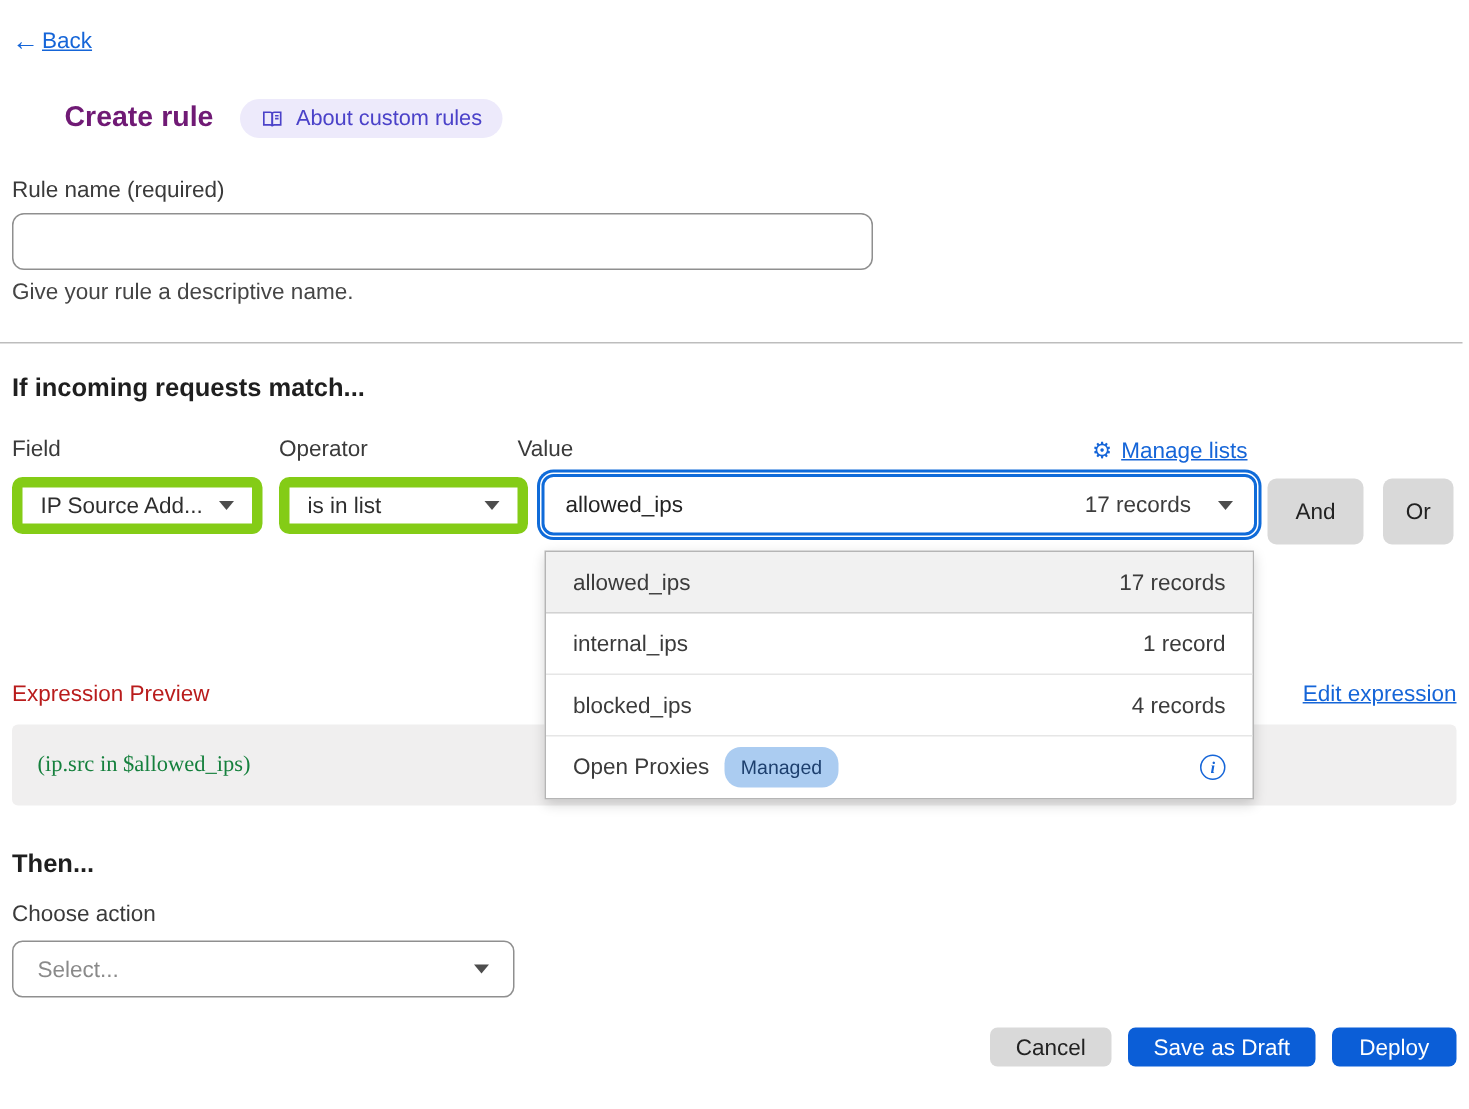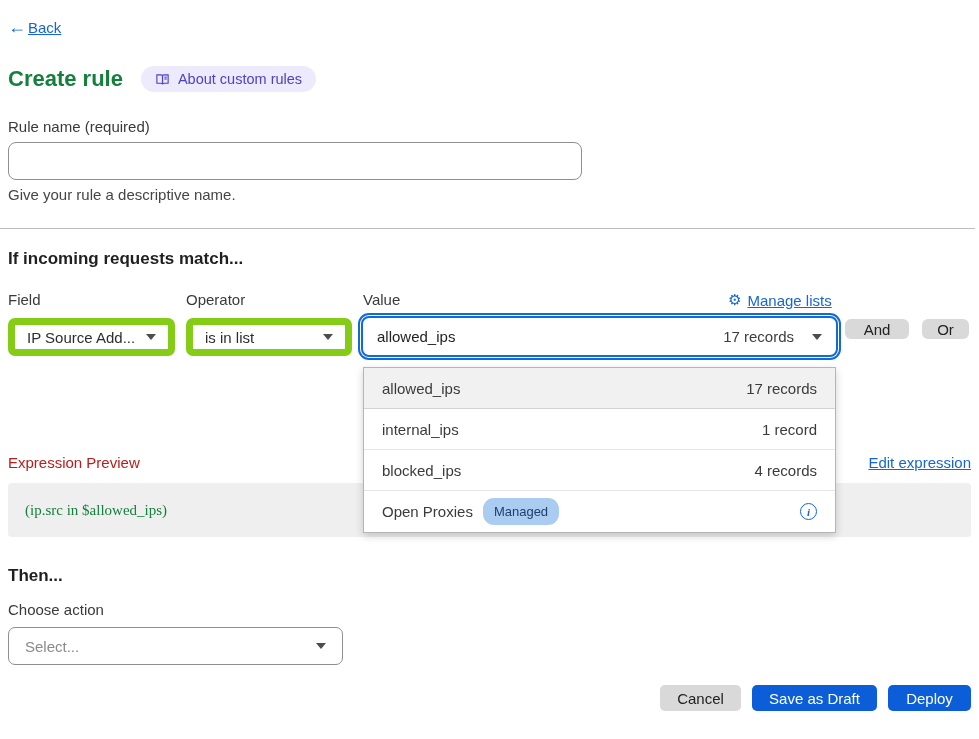--- a/index.html
+++ b/index.html
@@ -16,21 +16,21 @@
     color: #1565d8;
     text-decoration: underline;
     cursor: pointer;
     font-size: 15px;
   }
   
   .back { position:absolute; top:17px; left:8px; font-size:16px; display:flex; align-items:center; gap:2px; }
   .back .arrow { color:#1565d8; text-decoration:none; font-size:18px; }
   
   .title-row { position:absolute; top:66px; left:8px; display:flex; align-items:center; gap:18px; }
-  .page-title { font-size:22px; font-weight:bold; color:#15803d; }
+  .page-title { font-size:19px; font-weight:bold; color:#701a75;margin-left:35px; }
   .about-badge {
     display:inline-flex; align-items:center; gap:8px;
     background:#edeafb; color:#4b42c9;
     border-radius:15px; padding:5px 14px;
     font-size:14.5px; cursor:pointer;
   }
   .about-badge svg { display:block; }
   
   .field-label { position:absolute; left:8px; font-size:15px; color:#3a3a3a; }
   .rule-name-input {
@@ -57,21 +57,21 @@
   }
   .value-combo {
     position:absolute; top:316px; left:361px; width:477px; height:41px;
     background:#fff; border:2px solid #0f6bd9; border-radius:8px;
     box-shadow: 0 0 0 1px #fff, 0 0 0 3px #0f6bd9;
     display:flex; align-items:center; justify-content:space-between;
     padding:0 14px; font-size:15px; cursor:pointer;
   }
   .value-combo .right-side { display:flex; align-items:center; gap:10px; color:#3d3d3d; }
   .mini-btn {
-    position:absolute; top:319px; height:20px;
+    position:absolute; top:319px; height:44px;
     background:#d9d9d9; border:none; border-radius:6px;
     font-family:"Liberation Sans", sans-serif; font-size:15px; color:#222;
     cursor:pointer;
   }
   .manage-lists { position:absolute; top:291px; left:728px; display:flex; align-items:center; gap:6px; font-size:15px; }
   .gear { color:#1565d8; font-size:15px; text-decoration:none; }
   
   .dropdown {
     position:absolute; top:367px; left:363px; width:473px;
     background:#fff; border:1px solid #b5b5b5;
@@ -149,21 +149,21 @@
   <div class="field-label" style="top:118px;">Rule name (required)</div>
   <input class="rule-name-input" type="text" value="" style="">
   <div class="helper">Give your rule a descriptive name.</div>
 
   <div class="divider"></div>
 
   <div class="section-heading" style="top:249px;">If incoming requests match...</div>
 
   <div class="field-label" style="top:291px; left:8px;">Field</div>
   <div class="field-label" style="top:291px; left:186px;">Operator</div>
-  <div class="field-label" style="top:291px; left:363px;">Value</div>
+  <div class="field-label" style="top:291px; left:345px;">Value</div>
 
   <div class="manage-lists">
     <span class="gear">⚙</span>
     <a>Manage lists</a>
   </div>
 
   <div class="select" style="left:8px; width:167px;">
     <span>IP Source Add...</span>
     <span class="caret"></span>
   </div>

